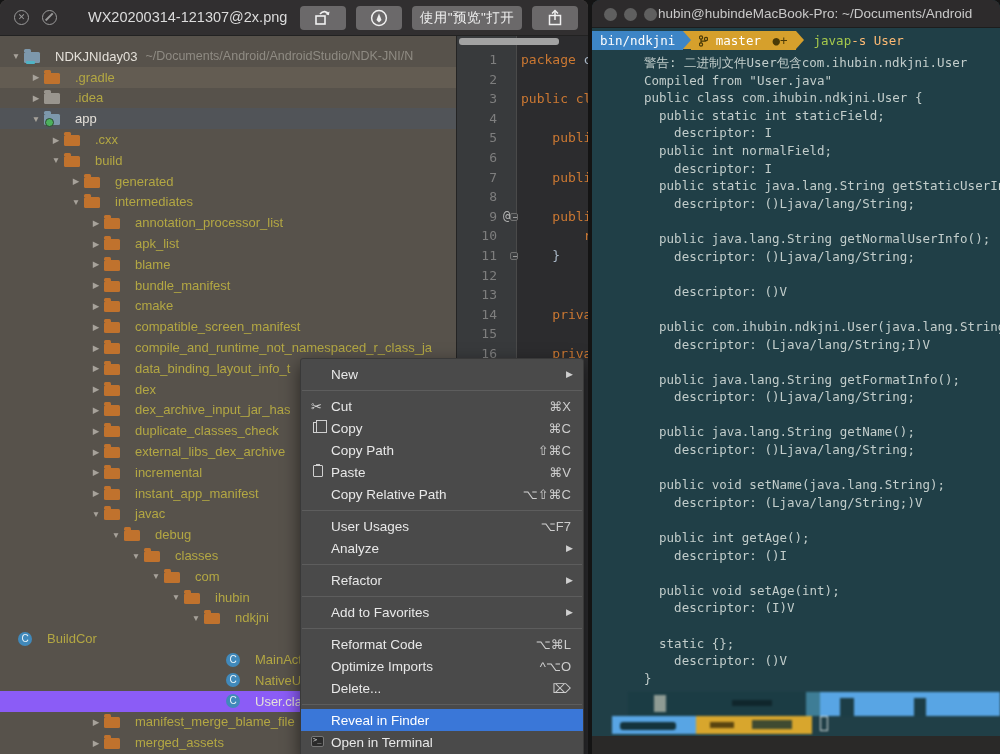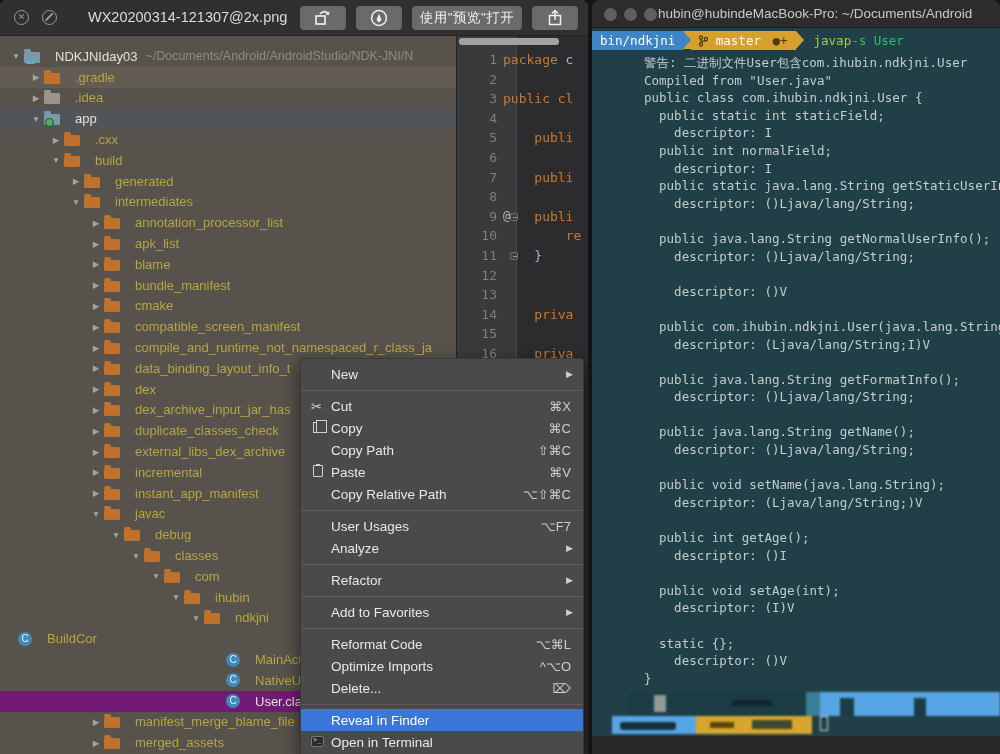--- a/index.html
+++ b/index.html
@@ -25,21 +25,21 @@
   #btn-preview  { left:412px; width:110px; font-size:13.5px; letter-spacing:0.5px; }
   #btn-share    { left:532px; width:46px; }
 
   
   #project-panel { position:absolute; left:0; top:36px; width:456px; height:718px;
     background:#57524b; overflow:hidden; }
   .trow { position:absolute; left:0; width:456px; height:20.8px; display:flex;
     align-items:center; white-space:nowrap; overflow:hidden; }
   .trow.bg-hover    { background:#635c52; }
   .trow.bg-appband  { background:#515458; }
-  .trow.bg-selected { background:#701a75; }
+  .trow.bg-selected { background:#8b5cf6; }
   .tarrow { width:16px; flex:0 0 16px; text-align:center; font-size:8.5px; color:#a7a29a; }
   .tlabel { font-size:13px; color:#b3a743; margin-left:15px; }
   .tlabel.white { color:#e4e0d9; }
   .tpath { font-size:12.5px; color:#8f8b83; margin-left:8px; }
   
   .ficon { position:relative; width:16px; height:11px; flex:0 0 16px; border-radius:1.5px;
     background:#c0722d; margin-top:2px; }
   .ficon::before { content:""; position:absolute; left:0; top:-3px; width:7px; height:3px;
     border-radius:1.5px 1.5px 0 0; background:inherit; }
   .ficon.gray { background:#99958e; }
@@ -59,21 +59,21 @@
   #editor-panel { position:absolute; left:456px; top:36px; width:132px; height:718px;
     background:#2c2c2e; border-left:1px solid #242424; overflow:hidden; }
   #editor-scrollthumb { position:absolute; left:2px; top:2px; width:100px; height:7px;
     background:#a2a2a2; border-radius:3px; }
   #gutter-bg { position:absolute; left:0; top:0; width:60px; height:718px; background:#383a3c;
     border-right:1px solid #4a4a4a; }
   .eline { position:absolute; left:0; width:132px; height:19.6px; line-height:19.6px;
     font-family:"DejaVu Sans Mono", monospace; font-size:13px; white-space:pre; }
   .eline .num { position:absolute; left:0; width:40px; text-align:right; color:#7e7e7e; }
   .eline .badge { position:absolute; left:46px; color:#b6b6b6; font-size:12px; }
-  .eline .code { position:absolute; left:46px; color:#a9b7c6; }
+  .eline .code { position:absolute; left:64px; color:#a9b7c6; }
   .kw { color:#cc7832; }
   .fold { position:absolute; left:53px; top:6px; width:8px; height:8px; border:1px solid #707070;
     border-radius:2px; background:#3c3e40; }
   .fold::after { content:""; position:absolute; left:1.5px; top:3px; width:4px; height:1px;
     background:#9a9a9a; }
 
   
   #context-menu { position:absolute; left:300px; top:358px; width:284px; height:400px;
     background:#4a4a4a; border:1px solid #393939; border-radius:3px;
     box-shadow:0 6px 18px rgba(0,0,0,0.55); padding-top:4px; z-index:30; }
@@ -111,21 +111,21 @@
   #prompt-line { position:absolute; left:0; top:31px; height:19px; display:flex;
     font-family:"DejaVu Sans Mono", monospace; font-size:12.5px; line-height:19px; }
   .pl-seg { height:19px; padding:0 8px; color:#fdfdfd; }
   .pl-seg.blue { background:#3d85c6; }
   .pl-seg.gold { background:#d6a02c; color:#ffffff; }
   .pl-arr { width:0; height:0; border-top:9.5px solid transparent;
     border-bottom:9.5px solid transparent; }
   .pl-arr.from-blue { border-left:8px solid #3d85c6; background:#d6a02c; }
   .pl-arr.from-gold { border-left:8px solid #d6a02c; }
   #prompt-cmd { margin-left:10px; color:#a6c94c; }
-  #prompt-args { color:#22c55e; }
+  #prompt-args { color:#fdba74; }
   .pl-flags { color:#4a3a07; margin-left:4px; }
   #term-body { position:absolute; left:0; top:54px; width:408px; height:660px; }
   .tline { position:relative; height:17.6px; line-height:17.6px; padding-left:16px;
     font-family:"DejaVu Sans Mono", monospace; font-size:12.5px; color:#c2cdcb;
     white-space:pre; overflow:hidden;margin-left:36px; }
   
   #redact-zone { position:absolute; left:0; top:692px; width:408px; height:44px;
     filter:blur(1.2px); }
   .rz { position:absolute; }
   #term-bottom-strip { position:absolute; left:0; top:736px; width:408px; height:18px;

